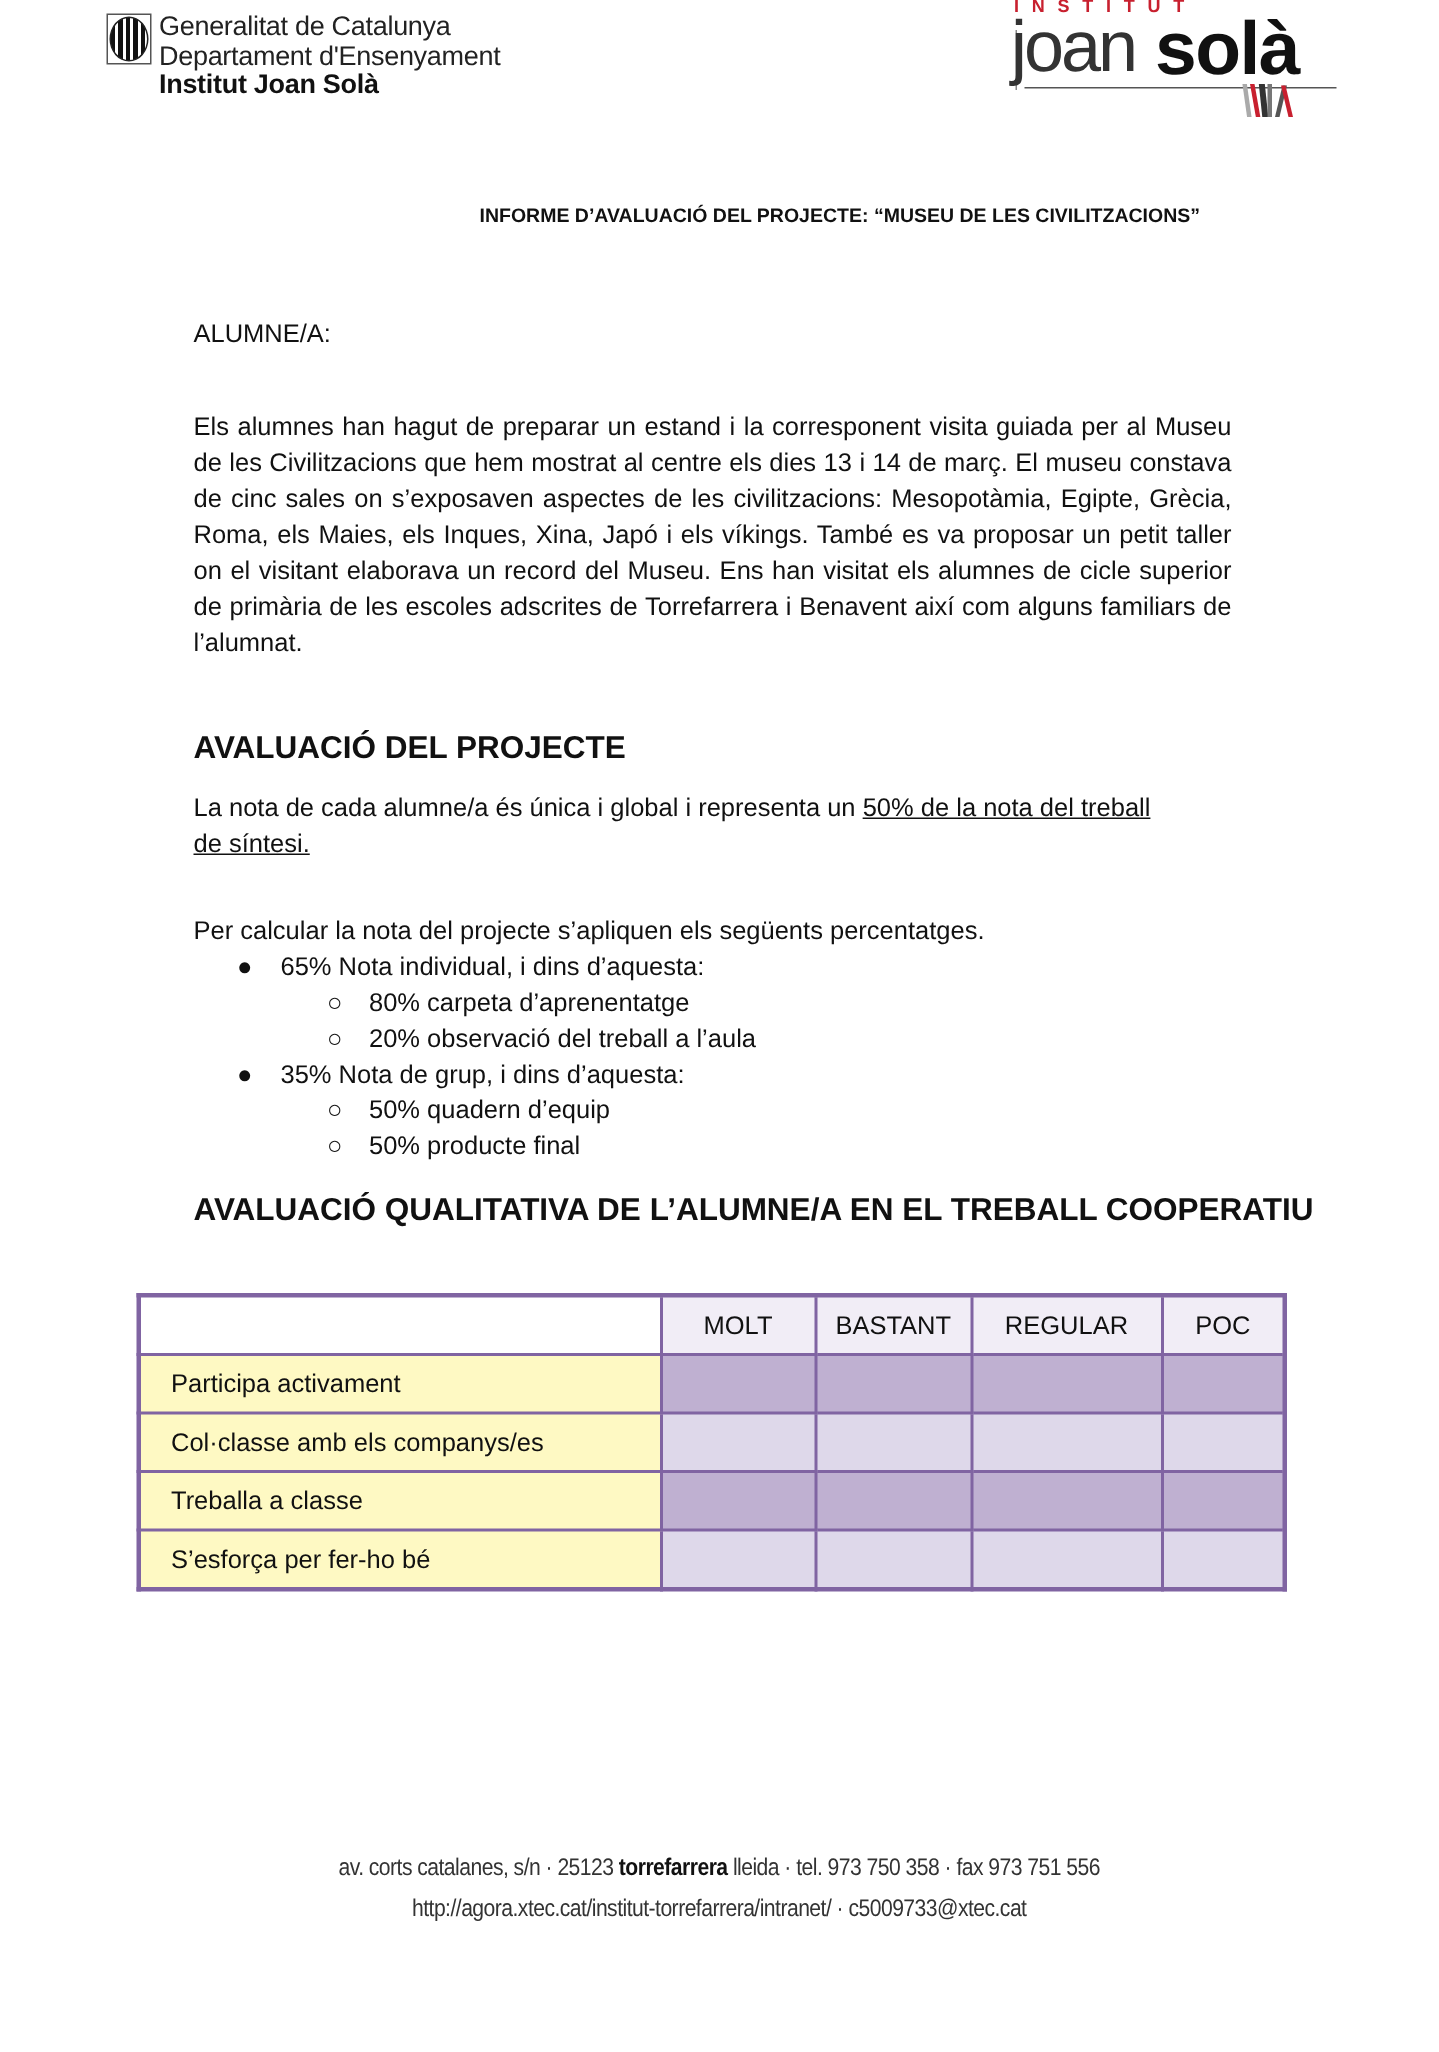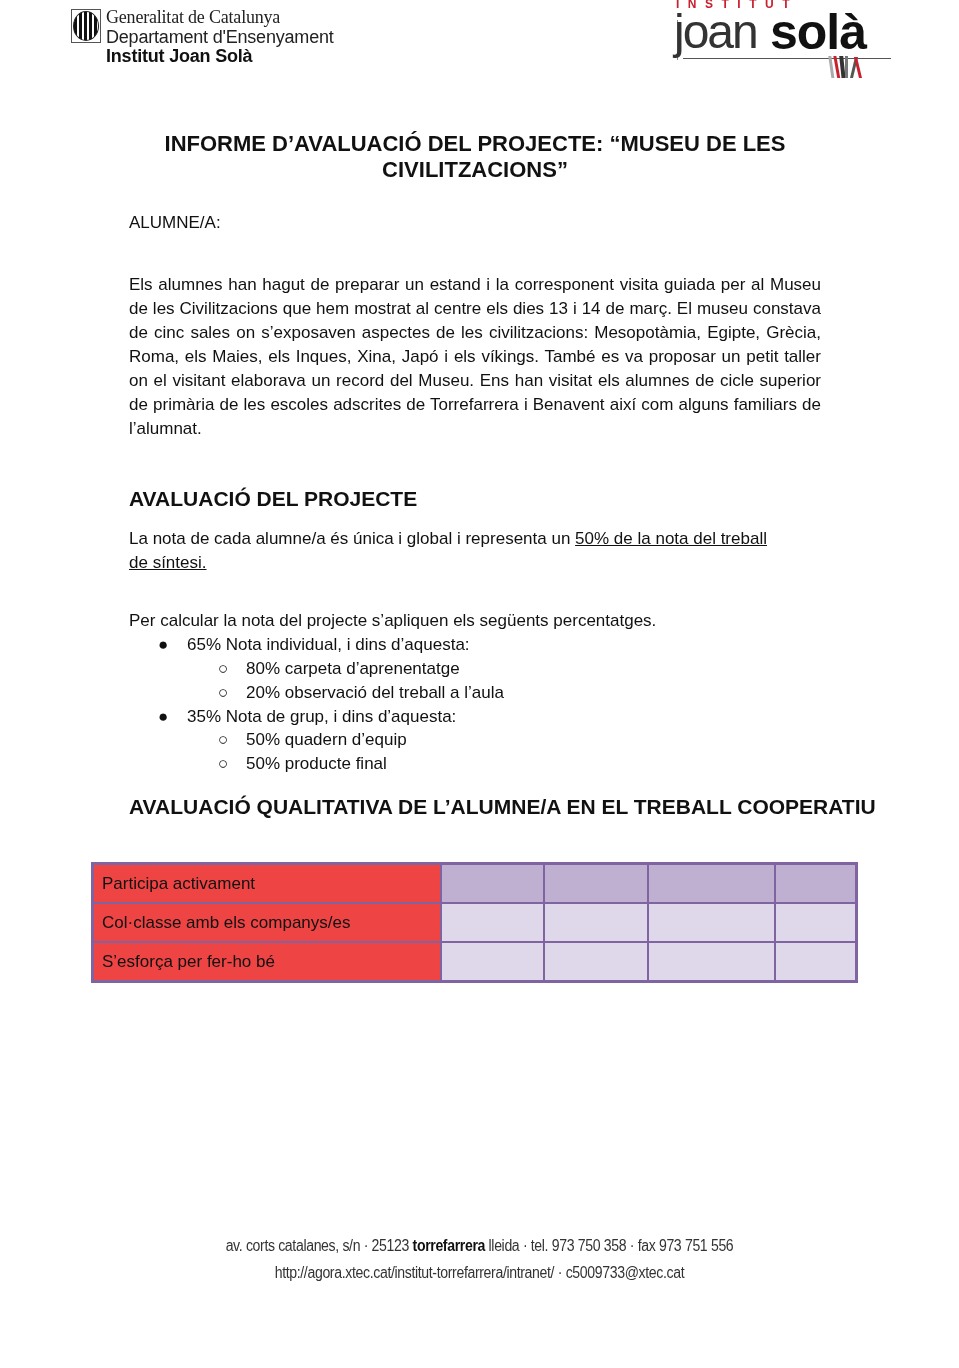--- a/index.html
+++ b/index.html
@@ -3,51 +3,51 @@
 <meta charset="utf-8">
 <style>
   html, body { margin:0; padding:0; background:#ffffff; }
   body { width:959px; height:1368px; position:relative; overflow:hidden; font-family:"Liberation Sans", sans-serif; color:#111; }
   .abs { position:absolute; }
 
   
   .gen-logo { left:71px; top:9px; width:30px; height:34px; border:1px solid #555; box-sizing:border-box; display:flex; align-items:center; justify-content:center; background:#fff; }
   .gen-logo .oval { width:24px; height:28px; border-radius:50%; border:1px solid #222; background:repeating-linear-gradient(90deg,#111 0 3px,#fff 3px 5px); }
   .hdr-line { left:106px; font-size:18px; line-height:20px; color:#222; white-space:nowrap; letter-spacing:-0.2px; }
-  .hdr-l1 { top:7px;font-family:Liberation Serif, serif; }
+  .hdr-l1 { top:7px; }
   .hdr-l2 { top:27px; }
   .hdr-l3 { top:46px; font-weight:bold; color:#111; }
 
   
   .inst-word { left:676px; top:-3px; font-size:12px; letter-spacing:8.5px; color:#c8202f; font-weight:bold; }
   .logo-joan { left:674px; top:4px; font-size:48px; font-weight:300; color:#333; letter-spacing:-2px; line-height:56px; }
   .logo-sola { left:770px; top:4px; font-size:50px; font-weight:bold; color:#111; letter-spacing:-1px; line-height:56px; }
   .logo-bar { left:677px; top:20px; width:1px; height:40px; background:#888; }
   .logo-hline { left:683px; top:58px; width:208px; height:1px; background:#555; }
   .books { left:826px; top:54px; width:36px; height:26px; }
 
   
-  .title { left:150px; top:131px; width:650px; text-align:center; font-size:22px; line-height:26px; font-weight:bold; }
+  .title { left:150px; top:131px; width:650px; text-align:right; font-size:13px; line-height:26px; font-weight:bold; }
   .body-text { left:129px; font-size:17px; line-height:24px; color:#111; }
   .student { top:211px; }
   .para { top:273px; width:692px; text-align:justify; }
   .sec-head { left:129px; font-size:21px; font-weight:bold; }
   .sec1 { top:487px; }
   .note { top:527px; width:640px; }
   .note u { text-decoration:underline; }
   .calc { top:609px; }
   .list-item { font-size:17px; line-height:24px; white-space:nowrap; }
   .sec2 { top:795px; }
 
   
   table.grid { position:absolute; left:91px; top:862px; border-collapse:collapse; border:3px solid #8064a2; }
   table.grid td, table.grid th { border:2px solid #8064a2; height:37px; padding:0; font-weight:normal; font-size:17px; }
   table.grid th { background:#f1edf6; text-align:center; }
   table.grid th.blank { background:#fff; }
-  table.grid td.label { background:#ef4444; text-align:left; padding-left:8px; }
+  table.grid td.label { background:#fef9c3; text-align:left; padding-left:20px; }
   table.grid tr.dark td.cell { background:#bfb0d1; }
   table.grid tr.light td.cell { background:#ded8ea; }
 
   
   .footer { left:0; width:959px; text-align:center; font-size:16px; color:#333; letter-spacing:-0.4px; transform:scaleX(0.88); transform-origin:center; }
   .f1 { top:1237px; }
   .f2 { top:1264px; }
   .f1 b { color:#111; }
 </style>
 </head>
@@ -102,29 +102,43 @@
 
 <table class="grid">
   <colgroup>
       <col style="width:348px">
       <col style="width:103px">
       <col style="width:104px">
       <col style="width:127px">
       <col style="width:82px">
     </colgroup>
   <tbody>
+      <tr>
+    <th class="blank"></th>
+    <th>MOLT</th>
+    <th>BASTANT</th>
+    <th>REGULAR</th>
+    <th>POC</th>
+  </tr>
   <tr class="dark">
     <td class="label">Participa activament</td>
     <td class="cell"></td>
     <td class="cell"></td>
     <td class="cell"></td>
     <td class="cell"></td>
   </tr>
   <tr class="light">
     <td class="label">Col·classe amb els companys/es</td>
+    <td class="cell"></td>
+    <td class="cell"></td>
+    <td class="cell"></td>
+    <td class="cell"></td>
+  </tr>
+  <tr class="dark">
+    <td class="label">Treballa a classe</td>
     <td class="cell"></td>
     <td class="cell"></td>
     <td class="cell"></td>
     <td class="cell"></td>
   </tr>
   <tr class="light">
     <td class="label">S’esforça per fer-ho bé</td>
     <td class="cell"></td>
     <td class="cell"></td>
     <td class="cell"></td>

